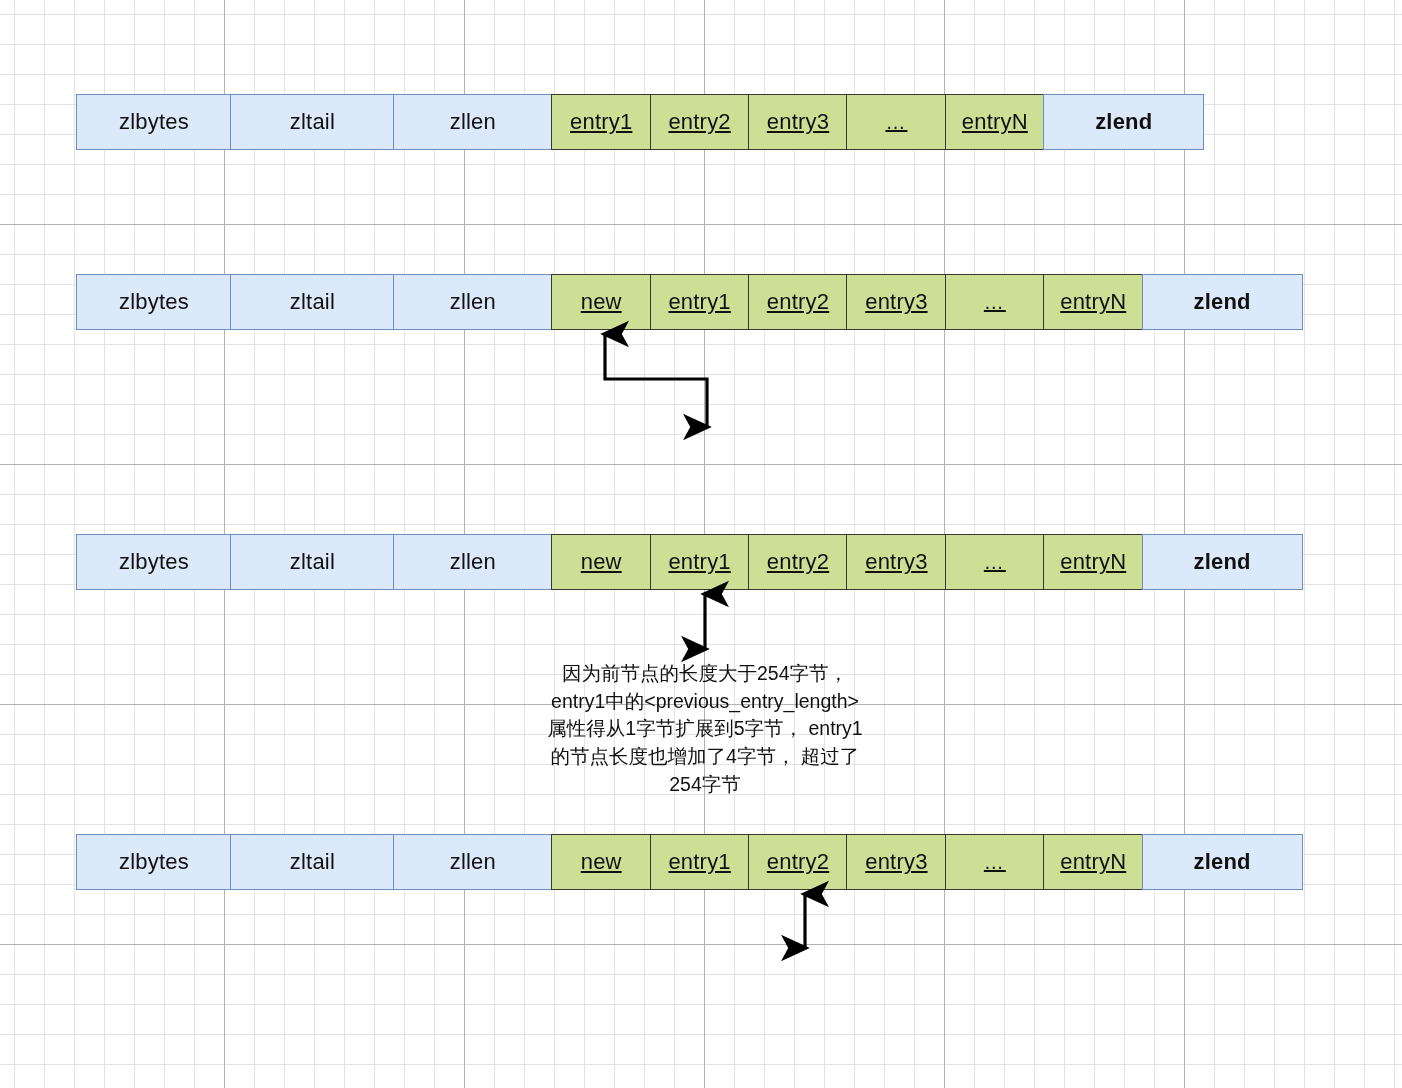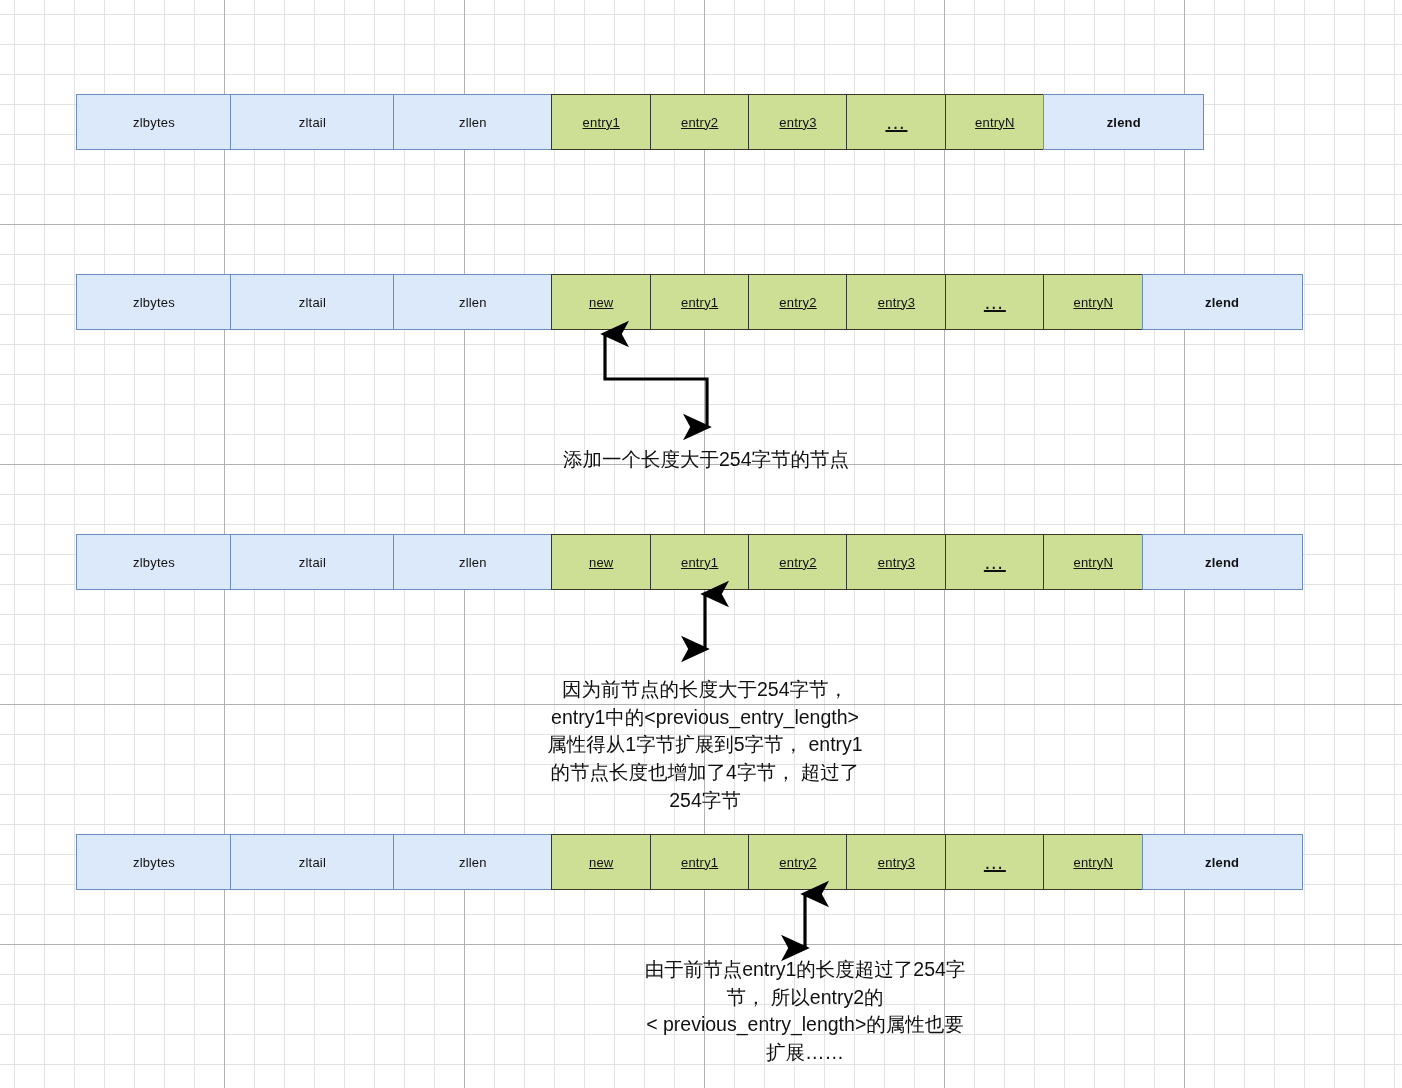--- a/index.html
+++ b/index.html
@@ -39,21 +39,21 @@
     position: absolute;
     display: flex;
     align-items: stretch;
     height: 56px;
   }
   .cell {
     box-sizing: border-box;
     display: flex;
     align-items: center;
     justify-content: center;
-    font-size: 13px;
+    font-size: 22px;
     color: #111111;
     letter-spacing: 0.2px;
     white-space: nowrap;
   }
   .cell.head {
     background-color: #dce9fa;
     border: 1.6px solid #6c8ebf;
     margin-right: -1.6px;
   }
   .cell.entry {
@@ -164,26 +164,21 @@
 
     <g>
       <path d="M 705 594 L 705 649" fill="none" stroke="#000000" stroke-width="3.2" marker-start="url(#ah-up)" marker-end="url(#ah-dn)"></path>
     </g>
 
     <g>
       <path d="M 805 894 L 805 948" fill="none" stroke="#000000" stroke-width="3.2" marker-start="url(#ah-up)" marker-end="url(#ah-dn)"></path>
     </g>
   </svg>
 
-  <div class="note" style="left:456px; top:446px; width:500px;">添加一个长度大于254字节的节点</div>
 
-  <div class="note" style="left:450px; top:676px; width:510px;">因为前节点的长度大于254字节，
+  <div class="note" style="left:450px; top:660px; width:510px;">因为前节点的长度大于254字节，
 entry1中的&lt;previous_entry_length&gt;
 属性得从1字节扩展到5字节， entry1
 的节点长度也增加了4字节， 超过了
 254字节</div>
 
-  <div class="note" style="left:550px; top:956px; width:510px;">由于前节点entry1的长度超过了254字
-节， 所以entry2的
-&lt; previous_entry_length&gt;的属性也要
-扩展……</div>
 
 </div>
 
 </body></html>

